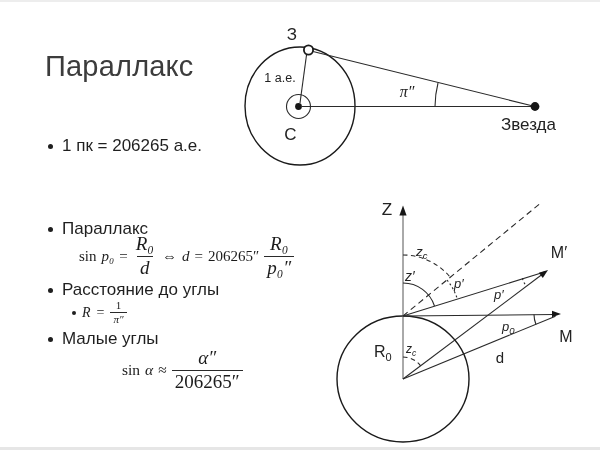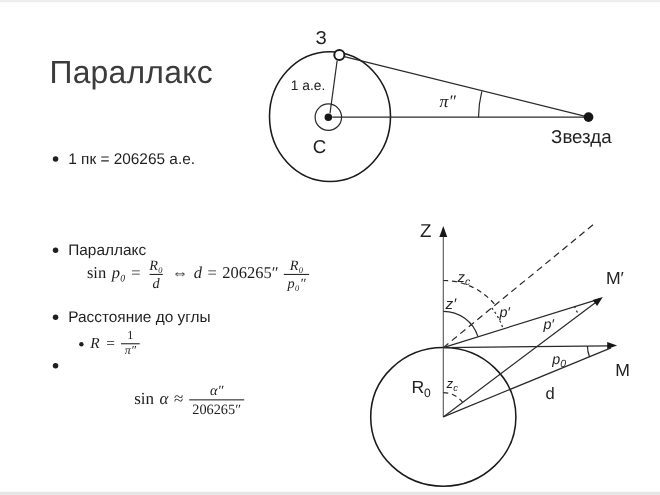--- a/index.html
+++ b/index.html
@@ -11,38 +11,38 @@
   .edge-top{position:absolute;top:0;left:0;width:600px;height:2px;background:#ededed;}
   .edge-bottom{position:absolute;bottom:0;left:0;width:600px;height:3px;background:#e6e6e6;}
 
   .title{
     position:absolute;left:45px;top:51px;
     font-size:29px;line-height:1.1;color:#3c3c3c;letter-spacing:.2px;
   }
 
   .bullet{
     position:absolute;display:flex;align-items:center;gap:9px;
-    font-size:14px;color:#1f1f1f;line-height:1.15;
+    font-size:17px;color:#1f1f1f;line-height:1.15;
   }
   .dot{width:5px;height:5px;border-radius:50%;background:#1f1f1f;flex:none;margin-top:1px;}
   .dot-sm{width:4px;height:4px;border-radius:50%;background:#1f1f1f;flex:none;margin-top:1px;}
   .b1{left:48px;top:136px;}
   .b2{left:48px;top:219px;}
   .b3{left:48px;top:280px;}
   .b4{left:48px;top:329px;}
 
   .formula{
     position:absolute;display:flex;align-items:center;gap:5px;
     font-family:"Liberation Serif","DejaVu Serif",serif;
     font-size:15px;color:#1c1c1c;
   }
   .f1{left:79px;top:233px;}
   .f2{left:72px;top:299px;font-size:14px;gap:6px;}
   .f3{left:122px;top:347px;font-size:15.5px;}
-  .frac{display:inline-flex;flex-direction:column;align-items:center;font-size:13px;line-height:1.2;}
+  .frac{display:inline-flex;flex-direction:column;align-items:center;font-size:19px;line-height:1.2;}
   .f2 .frac{font-size:11px;}
   .frac .num{padding:0 3px;}
   .frac .den{padding:0 3px;border-top:1px solid #2a2a2a;}
   .it{font-style:italic;}
 
   svg{position:absolute;left:0;top:0;}
   .ln{stroke:#2a2a2a;stroke-width:1.1;fill:none;}
   .ln-thick{stroke:#1a1a1a;stroke-width:1.4;fill:none;}
   .axis{stroke:#555;stroke-width:1;fill:none;}
   .dash{stroke-dasharray:6,4;}
@@ -148,20 +148,21 @@
   <span class="it">R</span>
   <span>=</span>
   <span class="frac">
     <span class="num">1</span>
     <span class="den it">π″</span>
   </span>
 </div>
 
 <div class="bullet b4">
   <span class="dot"></span>
+  <span>Малые углы</span>
 </div>
 
 <div class="formula f3">
   <span>sin</span>
   <span class="it">α</span>
   <span>≈</span>
   <span class="frac">
     <span class="num it">α″</span>
     <span class="den">206265″</span>
   </span>

